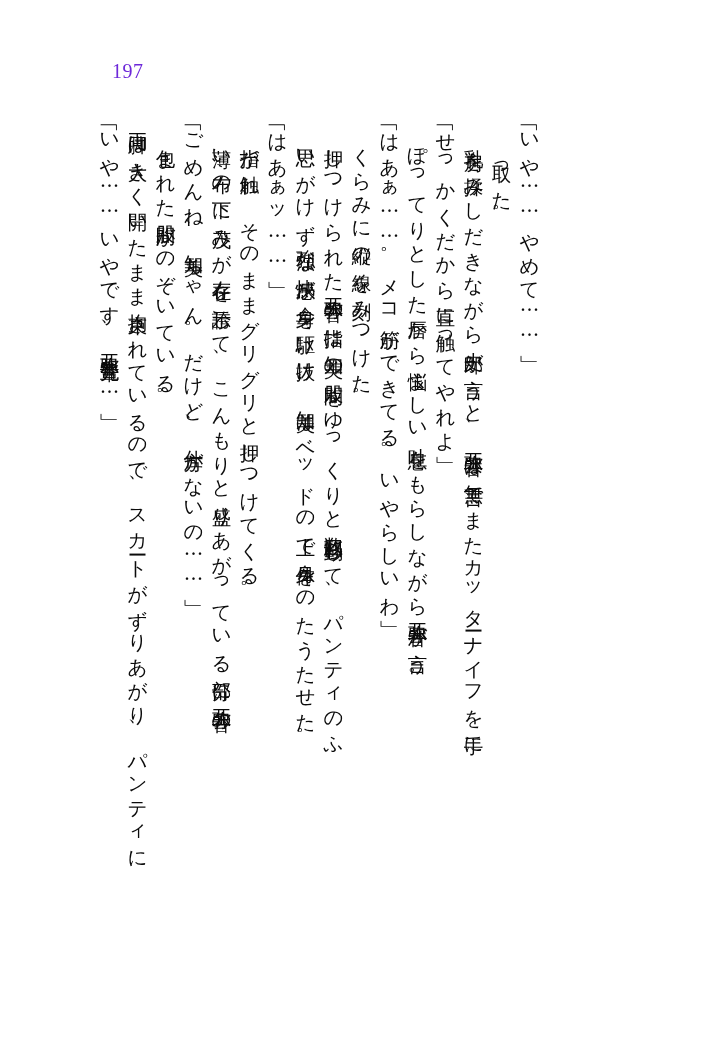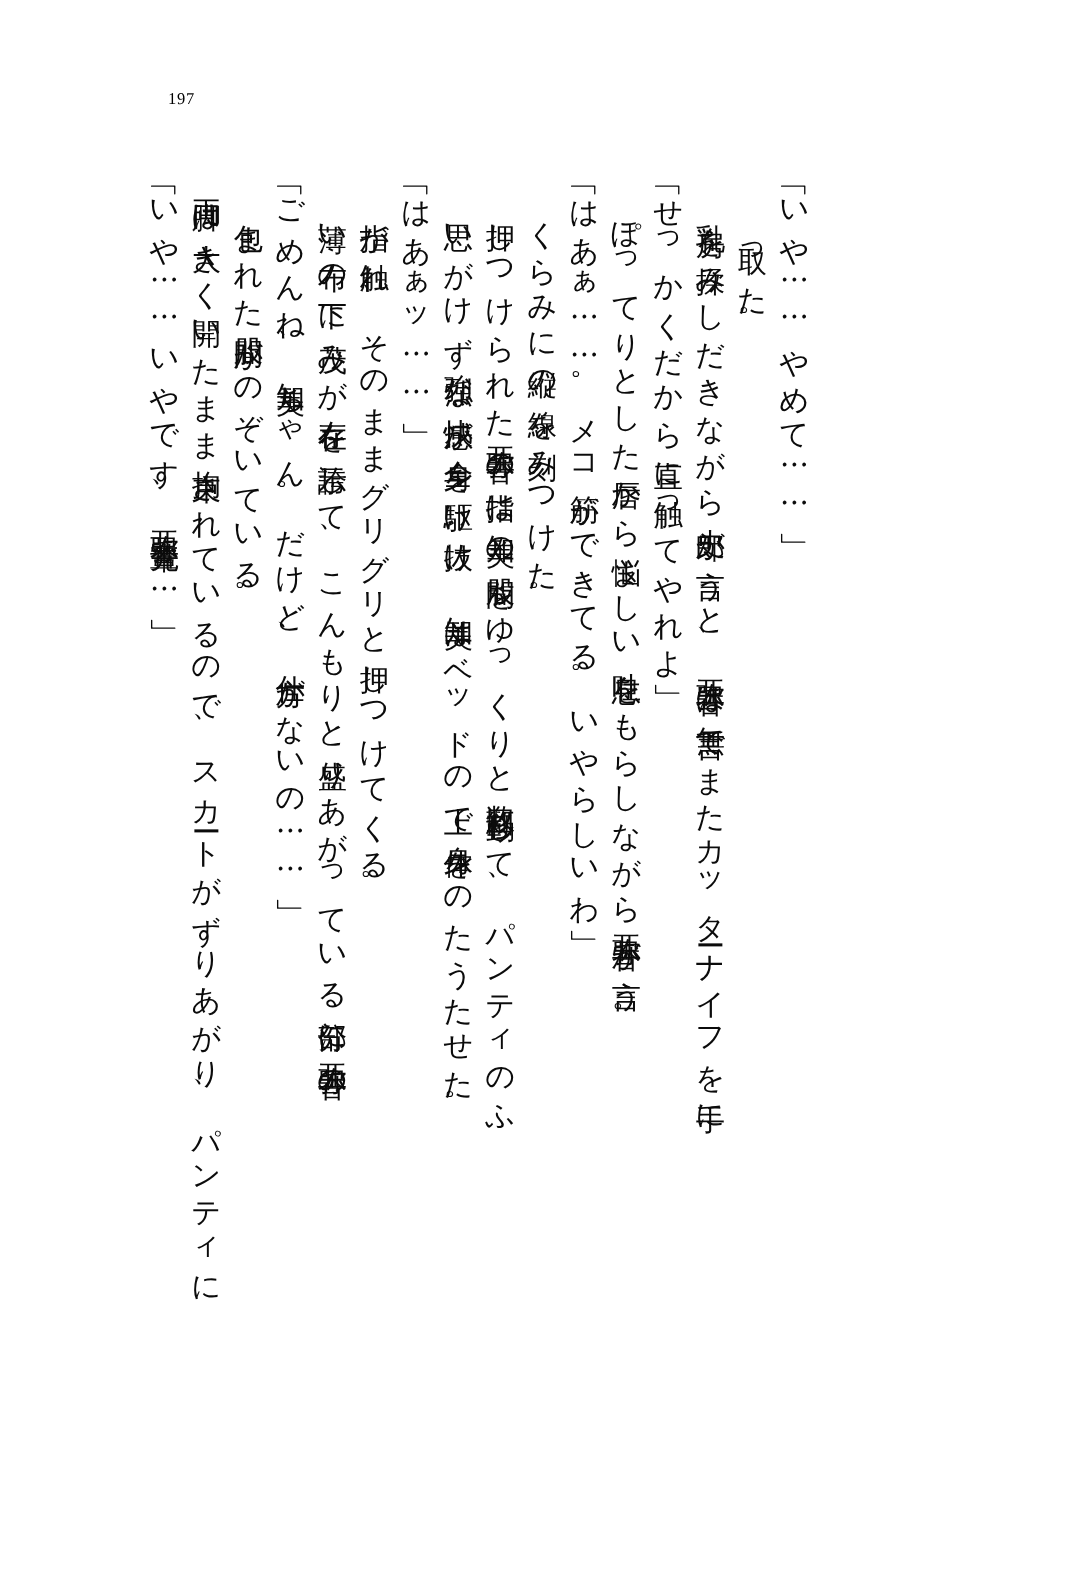--- a/index.html
+++ b/index.html
@@ -20,23 +20,23 @@
     left: 0;
     top: 0;
     width: 723px;
     height: 1050px;
     background: #ffffff;
   }
   .page-number {
     position: absolute;
     left: 112px;
     top: 60px;
-    font-size: 11px;
+    font-size: 20px;
     font-family: "Liberation Serif", "DejaVu Serif", serif;
-    color: #000000;
+    color: #6d28d9;
     letter-spacing: 0.5px;
   }
   .text-body {
     position: absolute;
     right: 92px;
     top: 118px;
     width: 540px;
     height: 830px;
     display: flex;
     flex-direction: row;

